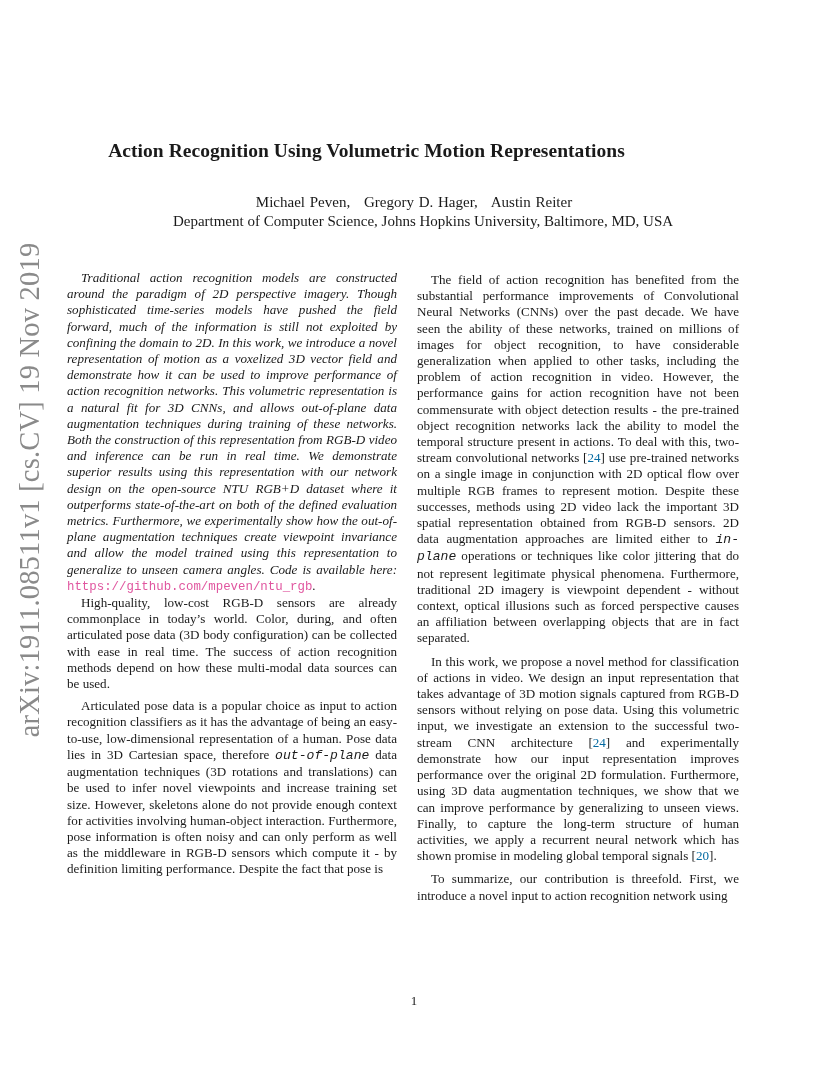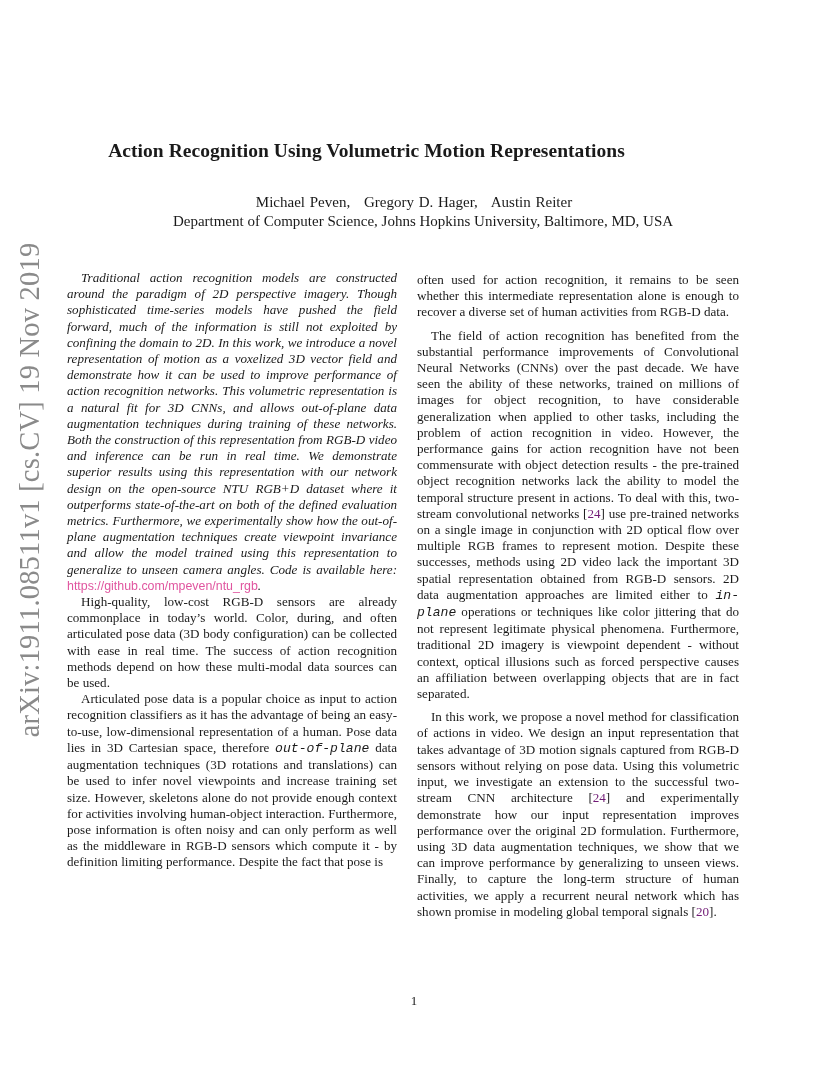--- a/index.html
+++ b/index.html
@@ -18,28 +18,28 @@
              font-size: 15px; word-spacing: 1px; }
   .authors .sep { display: inline-block; width: 9px; }
   .affil { position: absolute; left: 0; width: 828px; top: 213px; text-align: center; font-size: 15px; margin-left: 9px; }
 
   .col { position: absolute; width: 330px; font-size: 13.1px; line-height: 16.2px; text-align: justify; }
   .col-left { left: 67px; top: 270px; }
   .col-right { left: 417px; top: 272px; width: 322px; }
 
   .abstract-head { text-align: center; font-weight: bold; font-size: 15px; margin: 0 0 14px 0; }
   .abstract { font-style: italic; text-indent: 14px; margin: 0; }
-  .abstract .url { font-family: Liberation Sans, sans-serif; font-style: normal;
+  .abstract .url { font-family: Liberation Mono, monospace; font-style: normal;
                    color: #e0559f; font-size: 12.4px; }
   .sec-head { font-weight: bold; font-size: 15px; margin: 30px 0 12px 0; }
   p { margin: 0; }
   .para { text-indent: 14px; }
   .para + .para { margin-top: 7px; }
-  .col-left .para + .para { margin-top: 0; }
-  .cite { color: #701a75; }
+  .col-left .para + .para { margin-top: 6px; }
+  .cite { color: #0369a1; }
   .em { font-style: italic; font-family: Liberation Mono, monospace; }
 
   .page-number { position: absolute; left: 0; width: 828px; top: 993px; text-align: center; font-size: 13px; }
 </style>
 </head>
 <body>
 
 <div class="page">
 
   <div class="arxiv-stamp">
@@ -56,19 +56,19 @@
   <div class="affil">Department of Computer Science, Johns Hopkins University, Baltimore, MD, USA</div>
 
   <div class="col col-left">
     <p class="abstract"><span>Traditional action recognition models are constructed around the paradigm of 2D perspective imagery. Though sophisticated time-series models have pushed the field forward, much of the information is still not exploited by confining the domain to 2D. In this work, we introduce a novel representation of motion as a voxelized 3D vector field and demonstrate how it can be used to improve performance of action recognition networks. This volumetric representation is a natural fit for 3D CNNs, and allows out-of-plane data augmentation techniques during training of these networks. Both the construction of this representation from RGB-D video and inference can be run in real time. We demonstrate superior results using this representation with our network design on the open-source NTU RGB+D dataset where it outperforms state-of-the-art on both of the defined evaluation metrics. Furthermore, we experimentally show how the out-of-plane augmentation techniques create viewpoint invariance and allow the model trained using this representation to generalize to unseen camera angles. Code is available here: </span><span class="url">https://github.com/mpeven/ntu_rgb</span><span>.</span></p>
 
     <p class="para">High-quality, low-cost RGB-D sensors are already commonplace in today’s world. Color, during, and often articulated pose data (3D body configuration) can be collected with ease in real time. The success of action recognition methods depend on how these multi-modal data sources can be used.</p>
     <p class="para"><span>Articulated pose data is a popular choice as input to action recognition classifiers as it has the advantage of being an easy-to-use, low-dimensional representation of a human. Pose data lies in 3D Cartesian space, therefore </span><span class="em">out-of-plane</span><span> data augmentation techniques (3D rotations and translations) can be used to infer novel viewpoints and increase training set size. However, skeletons alone do not provide enough context for activities involving human-object interaction. Furthermore, pose information is often noisy and can only perform as well as the middleware in RGB-D sensors which compute it - by definition limiting performance. Despite the fact that pose is</span></p>
   </div>
 
   <div class="col col-right">
-    <p class="para" style="text-indent:0">often used for action recognition, it remains to be seen whether this intermediate representation alone is enough to recover a diverse set of human activities from RGB-D data.</p>
     <p class="para"><span>The field of action recognition has benefited from the substantial performance improvements of Convolutional Neural Networks (CNNs) over the past decade. We have seen the ability of these networks, trained on millions of images for object recognition, to have considerable generalization when applied to other tasks, including the problem of action recognition in video. However, the performance gains for action recognition have not been commensurate with object detection results - the pre-trained object recognition networks lack the ability to model the temporal structure present in actions. To deal with this, two-stream convolutional networks [</span><span class="cite">24</span><span>] use pre-trained networks on a single image in conjunction with 2D optical flow over multiple RGB frames to represent motion. Despite these successes, methods using 2D video lack the important 3D spatial representation obtained from RGB-D sensors. 2D data augmentation approaches are limited either to </span><span class="em">in-plane</span><span> operations or techniques like color jittering that do not represent legitimate physical phenomena. Furthermore, traditional 2D imagery is viewpoint dependent - without context, optical illusions such as forced perspective causes an affiliation between overlapping objects that are in fact separated.</span></p>
     <p class="para"><span>In this work, we propose a novel method for classification of actions in video. We design an input representation that takes advantage of 3D motion signals captured from RGB-D sensors without relying on pose data. Using this volumetric input, we investigate an extension to the successful two-stream CNN architecture [</span><span class="cite">24</span><span>] and experimentally demonstrate how our input representation improves performance over the original 2D formulation. Furthermore, using 3D data augmentation techniques, we show that we can improve performance by generalizing to unseen views. Finally, to capture the long-term structure of human activities, we apply a recurrent neural network which has shown promise in modeling global temporal signals [</span><span class="cite">20</span><span>].</span></p>
+    <p class="para">To summarize, our contribution is threefold. First, we introduce a novel input to action recognition network using</p>
   </div>
 
   <div class="page-number">1</div>
 </div>
 
 </body></html>

